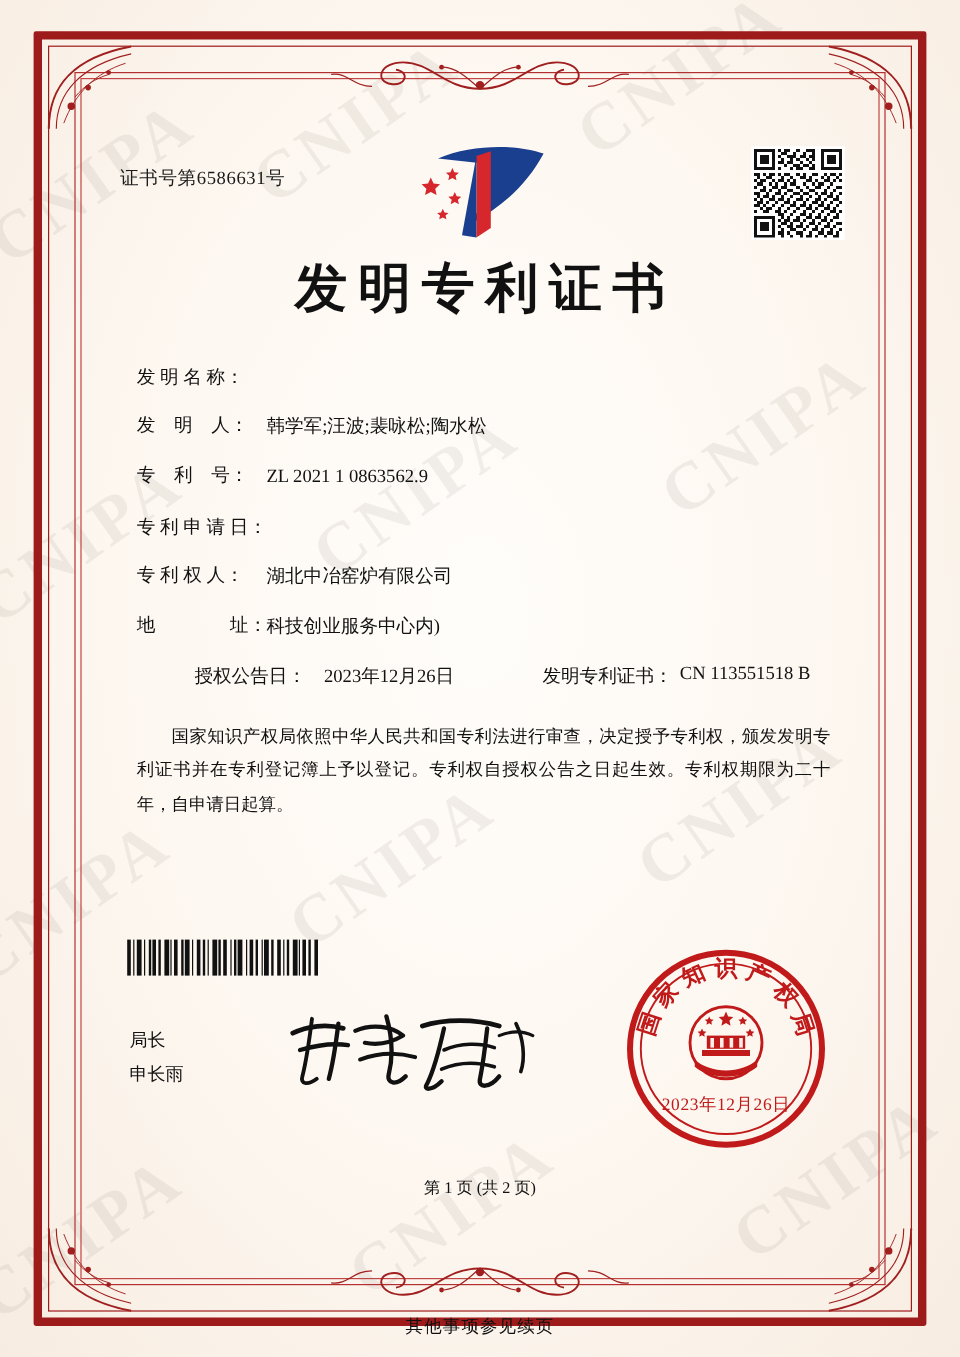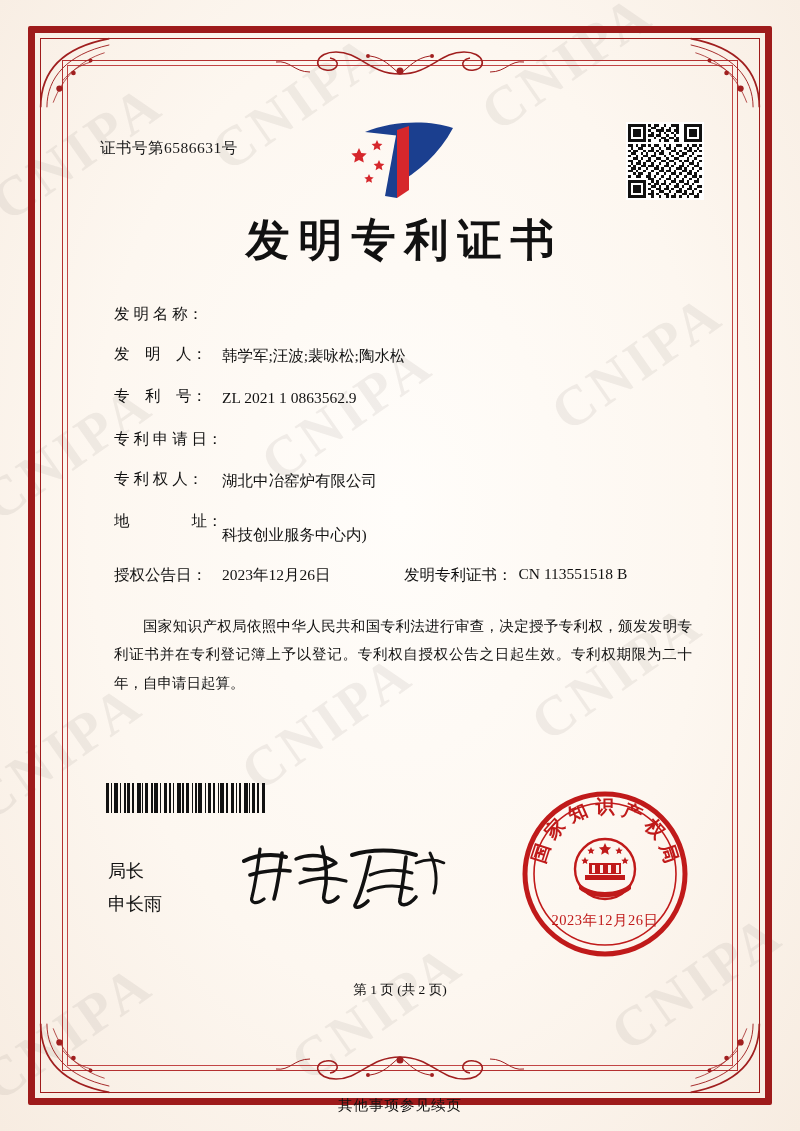--- a/index.html
+++ b/index.html
@@ -154,31 +154,31 @@
   .flabel {
     width: 108px;
     flex: 0 0 108px;
     letter-spacing: 0px;
     white-space: nowrap;
   }
   .fvalue {
     flex: 1;
     line-height: 1.5;
   }
-  .fvalue .l2 { display:block; padding-left: 0; margin-top: 12px; }
+  .fvalue .l2 { display:block; padding-left: 0; }
 
   .pubrow {
     display: flex;
     align-items: flex-start;
     font-size: 15.5px;
     color: #111;
     margin-top: 14px;
     margin-bottom: 6px;
   }
-  .pubrow .p1label { width: 108px; flex: 0 0 108px; white-space: nowrap;}
+  .pubrow .p1label { width: 108px; flex: 0 0 108px; white-space: nowrap; margin-left: 48px;}
   .pubrow .p1val   { flex: 0 0 182px; }
   .pubrow .p2label { flex: 0 0 auto; white-space: nowrap; margin-right: 6px;}
   .pubrow .p2val   { flex: 1; }
 
   .paras {
     margin-top: 26px;
     padding: 0 16px 0 22px;
     font-size: 14.5px;
     line-height: 1.95;
     color: #111;
@@ -197,21 +197,21 @@
     left: 14px; top: 0;
     height: 30px;
     display: flex;
     align-items: stretch;
   }
   .barcode span { display: block; height: 100%; background: #111; }
 
   .signblock {
     position: absolute;
     left: 16px; top: 72px;
-    font-size: 18px;
+    font-size: 15px;
     color: #111;
     line-height: 1.85;
   }
   .signature {
     position: absolute;
     left: 138px; top: 52px;
     width: 230px;
     height: 80px;
     color: #111;
   }

